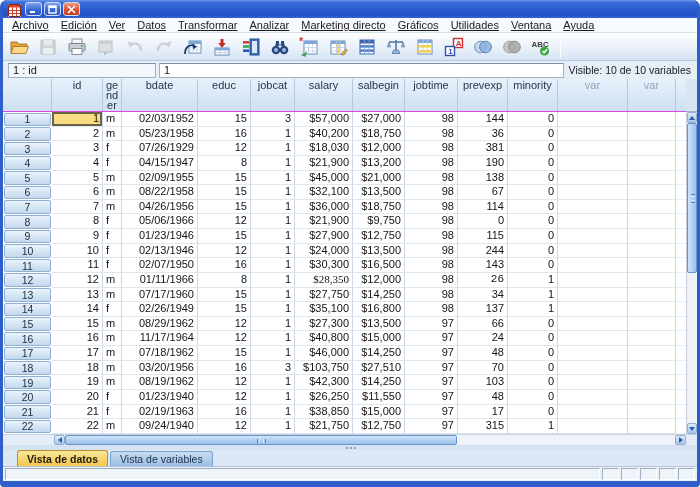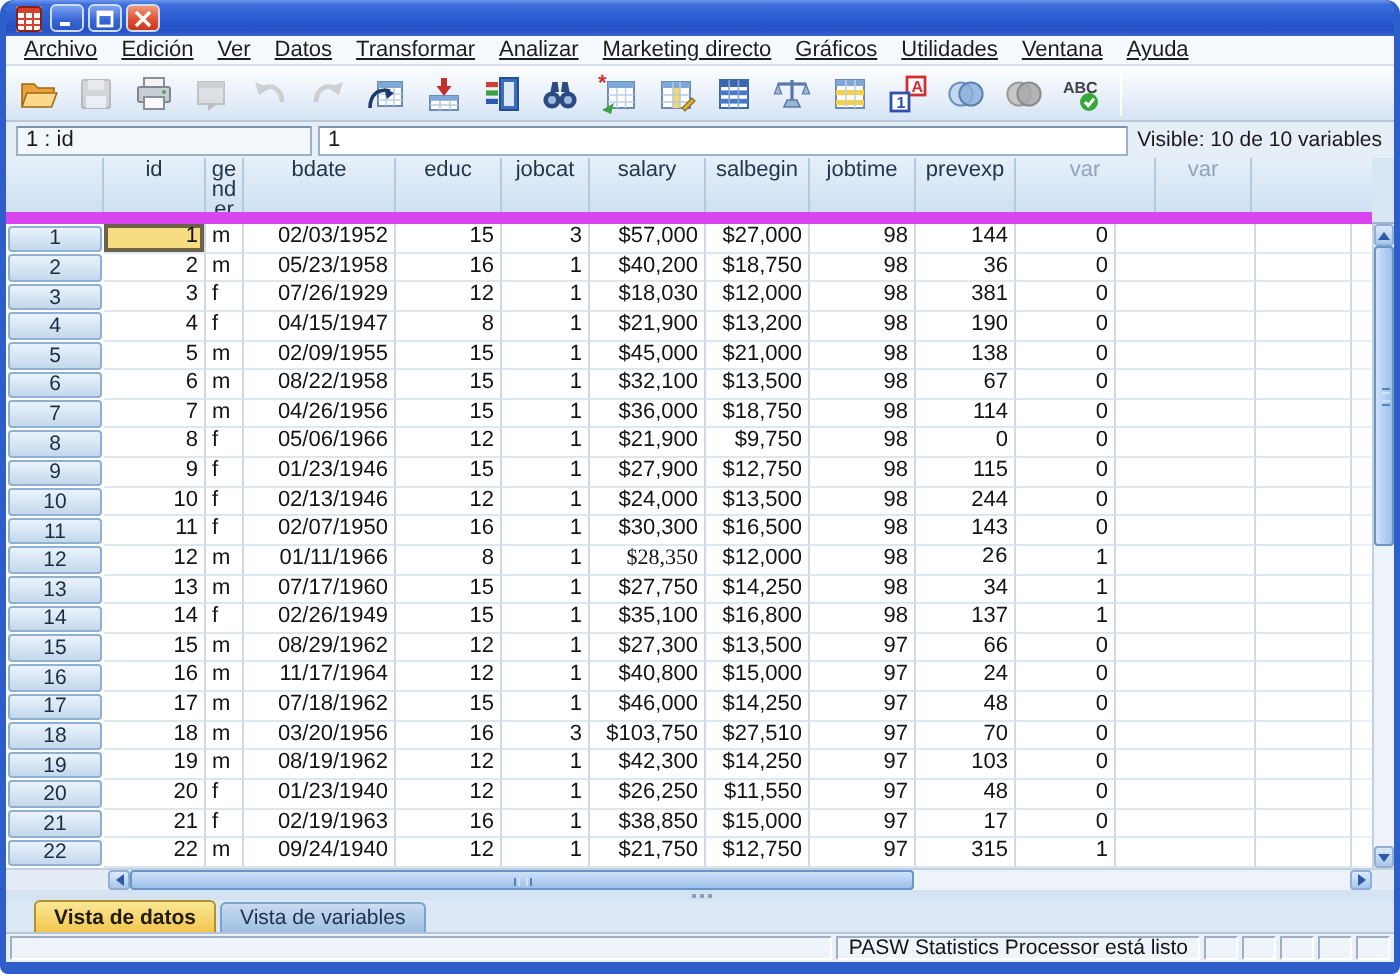--- a/index.html
+++ b/index.html
@@ -33,21 +33,21 @@
   
   .cellref{height:18px;flex:0 0 18px;background:#e6eef8;display:flex;align-items:center;padding:1px 4px 1px 5px;gap:3px;}
   .refbox{width:148px;height:15px;background:#f2f7fc;border:1px solid #9db0c6;border-top-color:#7e93ab;
     font-size:11px;color:#1a1a1a;line-height:13px;padding:0 4px;}
   .editbox{flex:1;height:15px;background:#fff;border:1px solid #9db0c6;border-top-color:#7e93ab;
     font-size:11px;color:#1a1a1a;line-height:13px;padding:0 4px;}
   .visiblelabel{font-size:10.5px;color:#1a1a1a;white-space:nowrap;padding:0 2px;}
   
   .gridwrap{flex:1;display:flex;overflow:hidden;background:#fff;}
   .gridcol{flex:1;display:flex;flex-direction:column;overflow:hidden;}
-  .gheader{height:33px;flex:0 0 33px;display:flex;background:#d8e6f4;border-bottom:6px solid #d946ef;}
+  .gheader{height:33px;flex:0 0 33px;display:flex;background:#d8e6f4;border-bottom:1px solid #d946ef;}
   .gh{flex:0 0 auto;border-right:1px solid #b6c8dc;display:flex;justify-content:center;padding-top:1px;
       font-size:11px;color:#26364a;overflow:hidden;background:linear-gradient(#e6f0fb,#cfe0f1);}
   .gh span{display:block;text-align:center;word-break:break-all;line-height:10px;}
   .gh-var{color:#93a2b8;}
   .gh-fill{flex:1;border-right:none;}
   .gbody{flex:1;overflow:hidden;background:#fff;}
   .grow{display:flex;height:14.64px;}
   .rh{flex:0 0 auto;margin:0.5px 1px 0.5px 1px;border:1px solid #8fb0d2;border-radius:2px;
       background:linear-gradient(#eaf3fc,#c4d8ec);font-size:10.5px;color:#1c2c40;
       display:flex;align-items:center;justify-content:center;}
@@ -331,20 +331,23 @@
           </div>
           <div class="gh" style="width: 52px;">
             <span>salbegin</span>
           </div>
           <div class="gh" style="width: 53px;">
             <span>jobtime</span>
           </div>
           <div class="gh" style="width: 50px;">
             <span>prevexp</span>
           </div>
+          <div class="gh" style="width: 50px;">
+            <span>minority</span>
+          </div>
           <div class="gh gh-var" style="width: 70px;">
             <span>var</span>
           </div>
           <div class="gh gh-var" style="width: 48px;">
             <span>var</span>
           </div>
           <div class="gh gh-fill"></div>
         </div>
       <div class="gbody">
           <div class="grow">
@@ -748,21 +751,20 @@
 
   <div class="splitter"></div>
 
   <div class="tabsrow">
       <div class="tab tab-active">Vista de datos</div>
       <div class="tab">Vista de variables</div>
     </div>
 
   <div class="statusbar">
     <div class="sbox sbox-main"></div>
-    <div class="sbox sbox-msg">PASW Statistics Processor está listo</div>
     <div class="sbox sbox-sm"></div>
     <div class="sbox sbox-sm"></div>
     <div class="sbox sbox-sm"></div>
     <div class="sbox sbox-sm"></div>
     <div class="sbox sbox-sm"></div>
   </div>
 
 </div>
 
 </body></html>

